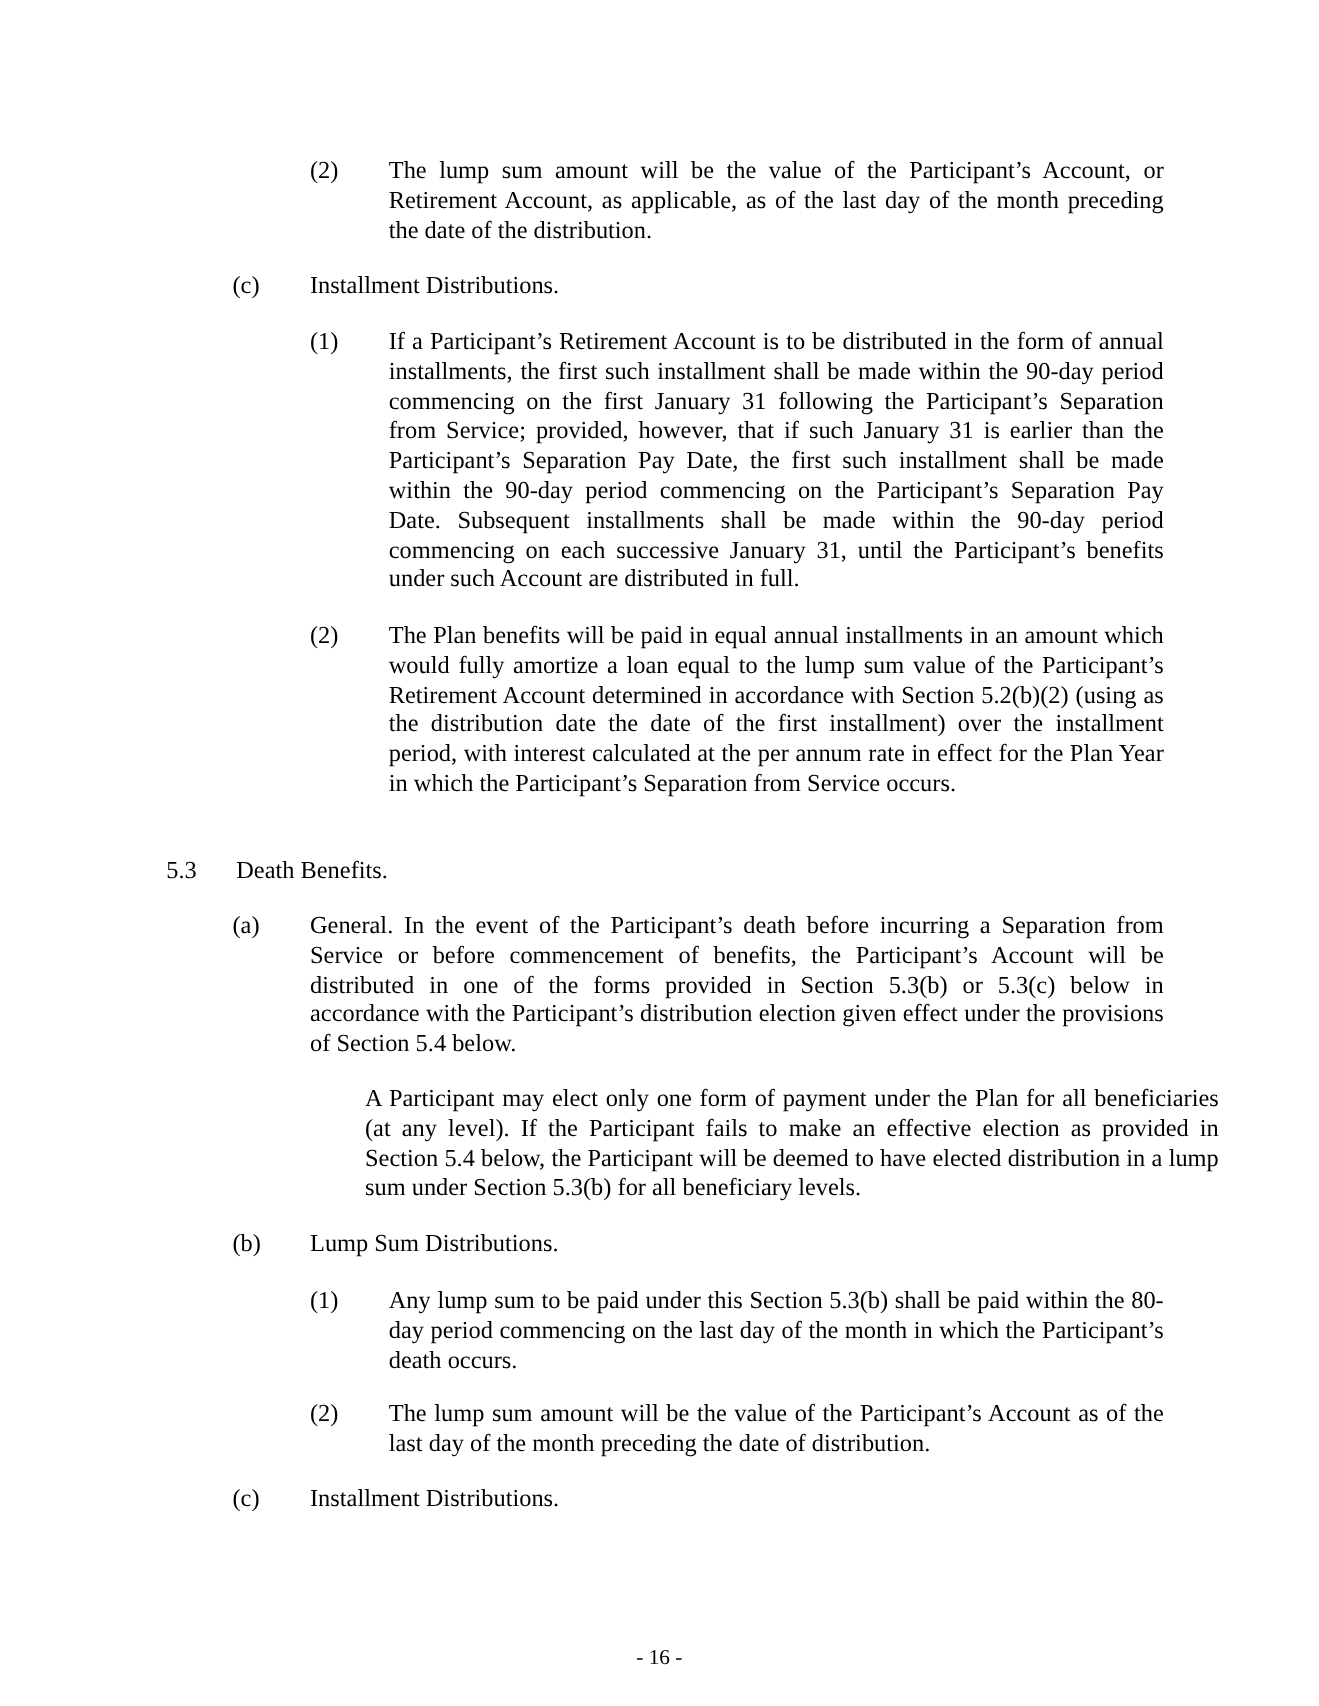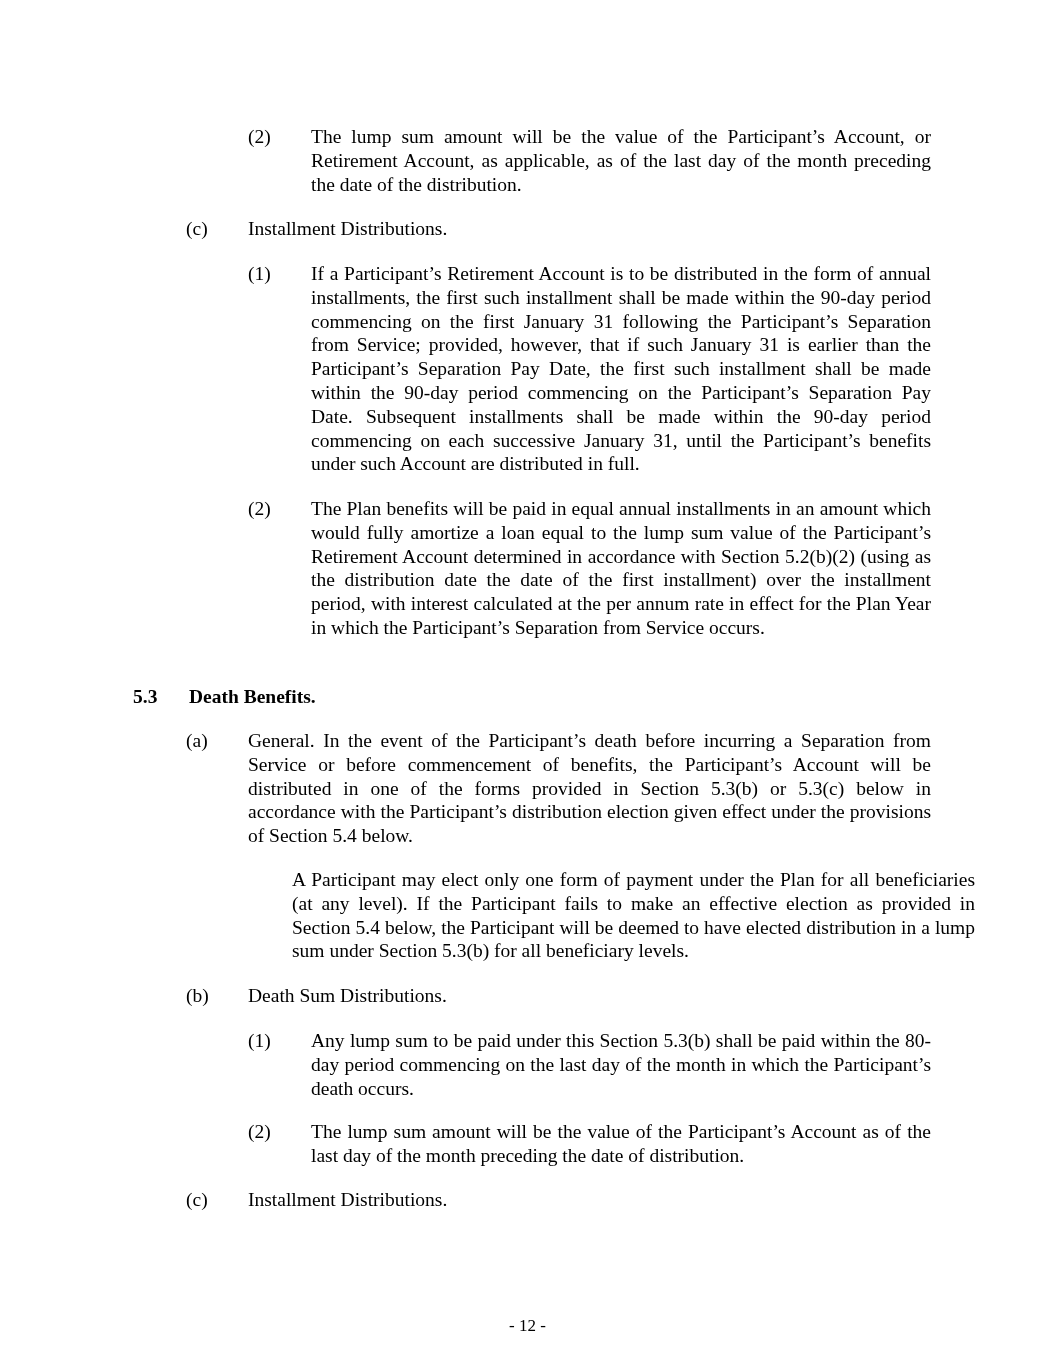--- a/index.html
+++ b/index.html
@@ -1,21 +1,21 @@
 <!DOCTYPE html>
 <html><head>
   <meta charset="utf-8">
   <style>
     html, body { margin: 0; padding: 0; background: #ffffff; }
     body { width: 1055px; height: 1365px; position: relative; overflow: hidden;
       font-family: "Liberation Serif", serif; color: #000; font-size: 19.5px; }
     .p { position: absolute; line-height: 23.8px; text-align: justify; }
     .p.last-left { text-align-last: left; font-family: Liberation Serif, serif; }
     .num { position: absolute; line-height: 23.8px; }
-    .bold { font-weight: bold; }
+    .bold { font-weight: normal; }
     .footer { position: absolute; top: 1316px; left: 0; width: 1055px; text-align: center; font-size: 17px; }
   </style>
 </head>
 <body>
 
 <div class="num" style="top:125px; left:248px;">(2)</div>
 <div class="p last-left" style="top:125px; left:311px; width:620px;">The lump sum amount will be the value of the Participant’s Account, or Retirement Account, as applicable, as of the last day of the month preceding the date of the distribution.</div>
 
 <div class="num" style="top:217px; left:186px;">(c)</div>
 <div class="num" style="top:217px; left:248px;">Installment Distributions.</div>
@@ -27,24 +27,24 @@
 <div class="p last-left" style="top:497px; left:311px; width:620px;">The Plan benefits will be paid in equal annual installments in an amount which would fully amortize a loan equal to the lump sum value of the Participant’s Retirement Account determined in accordance with Section 5.2(b)(2) (using as the distribution date the date of the first installment) over the installment period, with interest calculated at the per annum rate in effect for the Plan Year in which the Participant’s Separation from Service occurs.</div>
 
 <div class="num bold" style="top:685px; left:133px;">5.3</div>
 <div class="num bold" style="top:685px; left:189px;">Death Benefits.</div>
 
 <div class="num" style="top:729px; left:186px;">(a)</div>
 <div class="p last-left" style="top:729px; left:248px; width:683px;">General.  In the event of the Participant’s death before incurring a Separation from Service or before commencement of benefits, the Participant’s Account will be distributed in one of the forms provided in Section 5.3(b) or 5.3(c) below in accordance with the Participant’s distribution election given effect under the provisions of Section 5.4 below.</div>
 <div class="p last-left" style="top:868px; left:248px; width:683px;margin-left:44px;">A Participant may elect only one form of payment under the Plan for all beneficiaries (at any level).  If the Participant fails to make an effective election as provided in Section 5.4 below, the Participant will be deemed to have elected distribution in a lump sum under Section 5.3(b) for all beneficiary levels.</div>
 
 <div class="num" style="top:984px; left:186px;">(b)</div>
-<div class="num" style="top:984px; left:248px;">Death Sum Distributions.</div>
+<div class="num" style="top:984px; left:248px;">Lump Sum Distributions.</div>
 
 <div class="num" style="top:1029px; left:248px;">(1)</div>
 <div class="p last-left" style="top:1029px; left:311px; width:620px;">Any lump sum to be paid under this Section 5.3(b) shall be paid within the 80-day period commencing on the last day of the month in which the Participant’s death occurs.</div>
 
 <div class="num" style="top:1120px; left:248px;">(2)</div>
 <div class="p last-left" style="top:1120px; left:311px; width:620px;">The lump sum amount will be the value of the Participant’s Account as of the last day of the month preceding the date of distribution.</div>
 
 <div class="num" style="top:1188px; left:186px;">(c)</div>
 <div class="num" style="top:1188px; left:248px;">Installment Distributions.</div>
 
-<div class="footer">- 12 -</div>
+<div class="footer">- 16 -</div>
 
 </body></html>

